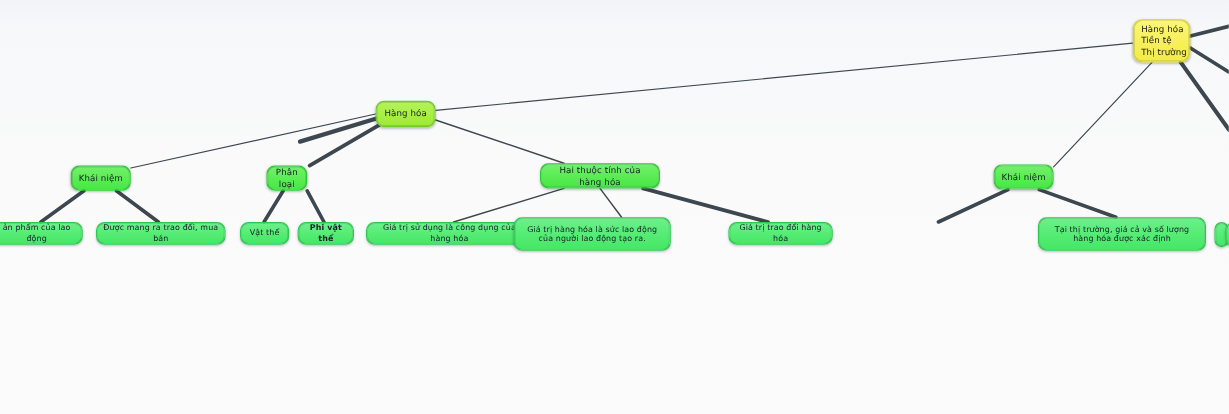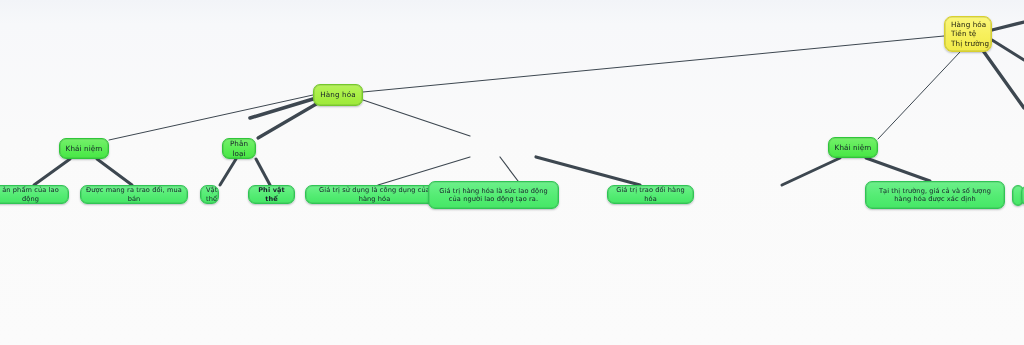--- a/index.html
+++ b/index.html
@@ -122,30 +122,33 @@
     </div>
     <div class="node node-l1" style="left: 313px; top: 84px; width: 50px; height: 22px;">
       <span class="node-text">Hàng hóa</span>
     </div>
     <div class="node node-l2" style="left: 59px; top: 138px; width: 50px; height: 21px;">
       <span class="node-text">Khái niệm</span>
     </div>
     <div class="node node-l2" style="left: 222px; top: 138px; width: 34px; height: 21px;">
       <span class="node-text">Phân loại</span>
     </div>
+    <div class="node node-l2" style="left: 450px; top: 136px; width: 100px; height: 21px;">
+      <span class="node-text">Hai thuộc tính của hàng hóa</span>
+    </div>
     <div class="node node-l2" style="left: 828px; top: 137px; width: 50px; height: 21px;">
       <span class="node-text">Khái niệm</span>
     </div>
     <div class="node node-l3" style="left: -9px; top: 185px; width: 78px; height: 19px; justify-content: flex-end; padding-right: 4px;">
       <span class="node-text">ản phẩm của lao động</span>
     </div>
     <div class="node node-l3" style="left: 80px; top: 185px; width: 108px; height: 19px;">
       <span class="node-text">Được mang ra trao đổi, mua bán</span>
     </div>
-    <div class="node node-l3" style="left: 200px; top: 185px; width: 19px; height: 19px;">
+    <div class="node node-l3" style="left: 200px; top: 185px; width: 41px; height: 19px;">
       <span class="node-text">Vật thể</span>
     </div>
     <div class="node node-l3" style="left: 248px; top: 185px; width: 47px; height: 19px; font-weight: bold;">
       <span class="node-text">Phi vật thể</span>
     </div>
     <div class="node node-l3" style="left: 305px; top: 185px; width: 139px; height: 19px; align-items: center;">
       <span class="node-text">Giá trị sử dụng là công dụng của hàng hóa</span>
     </div>
     <div class="node node-l3" style="left: 428px; top: 181px; width: 131px; height: 28px;">
       <span class="node-text">Giá trị hàng hóa là sức lao động của người lao động tạo ra.</span>

